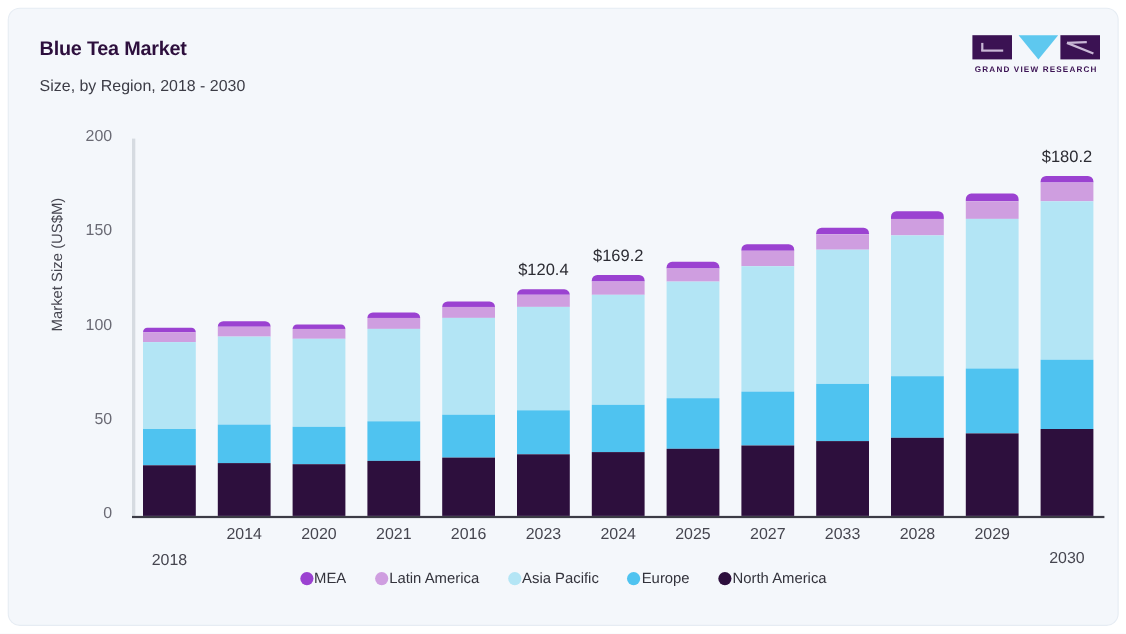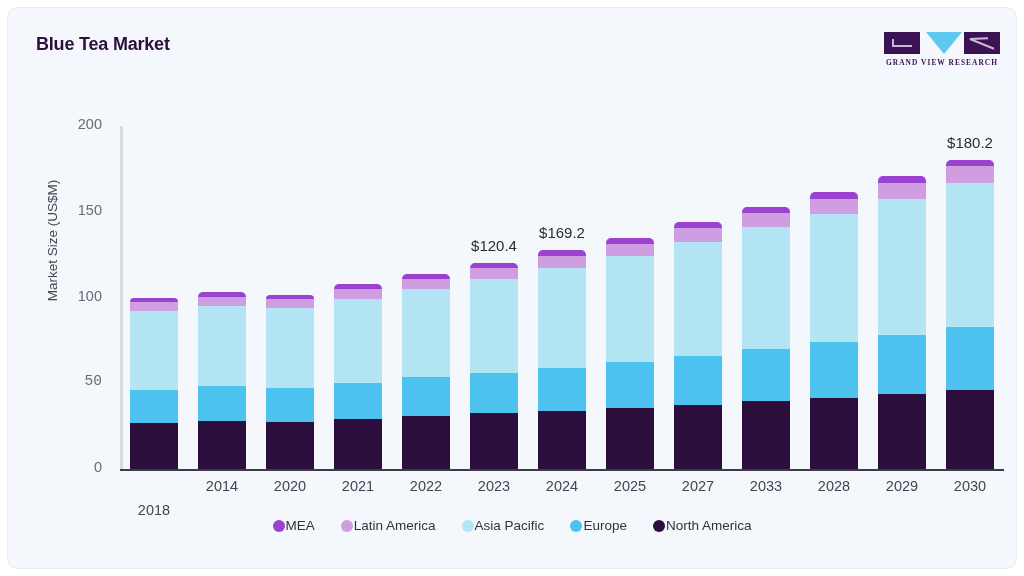--- a/index.html
+++ b/index.html
@@ -21,21 +21,21 @@
   #title{
     position:absolute;left:28px;top:26px;
     font-size:18px;font-weight:bold;color:#2d0f3d;
     letter-spacing:-0.2px;
   }
   #subtitle{
     position:absolute;left:28px;top:63px;
     font-size:14.5px;color:#3c3c46;
   }
   
-  #logo{position:absolute;left:876px;top:24px;width:116px;height:34px;font-family:Liberation Serif, serif;}
+  #logo{position:absolute;left:876px;top:24px;width:116px;height:34px;}
   .logo-sq{position:absolute;top:0;width:36px;height:22px;background:#3b1253;}
   #logo-sq-left{left:0;}
   #logo-sq-right{left:80px;}
   .logo-line{position:absolute;background:#c9b8d6;}
   #logo-line-h{left:8px;top:13px;width:20px;height:1.5px;}
   #logo-line-v{left:8px;top:7px;width:1.5px;height:7px;}
   #logo-line-d{left:86px;top:6px;width:26px;height:1.5px;transform:rotate(22deg);transform-origin:left center;}
   #logo-line-d2{left:86px;top:6px;width:18px;height:1.5px;transform:rotate(-2deg);transform-origin:left center;}
   #logo-tri{
     position:absolute;left:42px;top:0;
@@ -83,39 +83,40 @@
   .legend-item{display:flex;align-items:center;gap:1px;}
   .legend-dot{width:12px;height:12px;border-radius:50%;}
   .legend-label{font-size:13.5px;color:#33333c;}
 </style>
 </head>
 <body>
 
 <div id="frame">
 
   <div id="title">Blue Tea Market</div>
+  <div id="subtitle">Size, by Region, 2018 - 2030</div>
 
   <div id="logo">
     <div class="logo-sq" id="logo-sq-left"></div>
     <div class="logo-line" id="logo-line-h"></div>
     <div class="logo-line" id="logo-line-v"></div>
     <div id="logo-tri"></div>
     <div class="logo-sq" id="logo-sq-right"></div>
     <div class="logo-line" id="logo-line-d"></div>
     <div class="logo-line" id="logo-line-d2"></div>
     <div id="logo-text">GRAND VIEW RESEARCH</div>
   </div>
 
   <div id="ylabel">Market Size (US$M)</div>
 
   <div id="plot">
     <div id="axis-line"></div>
     <div id="base-line"></div>
   <div class="ytick" style="top: 333px; left: -78px; right: auto;">0</div>
-      <div class="ytick" style="top: 247.25px; left: -78px; right: auto; font-family: Liberation Mono, monospace;">50</div>
+      <div class="ytick" style="top: 247.25px; left: -78px; right: auto;">50</div>
       <div class="ytick" style="top: 161.5px; left: -78px; right: auto;">100</div>
       <div class="ytick" style="top: 75.75px; left: -78px; right: auto;">150</div>
       <div class="ytick" style="top: -10px; left: -78px; right: auto;">200</div>
       <div class="bar" style="left: 10px;">
         <div class="seg" style="height: 4.459px; background: rgb(155, 66, 209);"></div>
         <div class="seg" style="height: 8.918px; background: rgb(207, 158, 224);"></div>
         <div class="seg" style="height: 79.0615px; background: rgb(179, 229, 245);"></div>
         <div class="seg" style="height: 33.0995px; background: rgb(79, 195, 240);"></div>
         <div class="seg" style="height: 45.962px; background: rgb(45, 15, 61);"></div>
       </div>
@@ -144,21 +145,21 @@
         <div class="seg" style="height: 50.078px; background: rgb(45, 15, 61);"></div>
       </div>
       <div class="xtick" style="left: 193px;">2021</div>
       <div class="bar" style="left: 282px;">
         <div class="seg" style="height: 5.145px; background: rgb(155, 66, 209);"></div>
         <div class="seg" style="height: 9.947px; background: rgb(207, 158, 224);"></div>
         <div class="seg" style="height: 88.151px; background: rgb(179, 229, 245);"></div>
         <div class="seg" style="height: 38.759px; background: rgb(79, 195, 240);"></div>
         <div class="seg" style="height: 53.165px; background: rgb(45, 15, 61);"></div>
       </div>
-      <div class="xtick" style="left: 261px;">2022</div>
+      <div class="xtick" style="left: 261px;">2016</div>
       <div class="bar" style="left: 350px;">
         <div class="seg" style="height: 5.3165px; background: rgb(155, 66, 209);"></div>
         <div class="seg" style="height: 10.976px; background: rgb(207, 158, 224);"></div>
         <div class="seg" style="height: 93.982px; background: rgb(179, 229, 245);"></div>
         <div class="seg" style="height: 40.6455px; background: rgb(79, 195, 240);"></div>
         <div class="seg" style="height: 55.566px; background: rgb(45, 15, 61);"></div>
       </div>
       <div class="xtick" style="left: 329px;">2023</div>
       <div class="bar-label" style="left: 314px; top: 110.514px;">$120.4</div>
       <div class="bar" style="left: 418px;">
@@ -210,21 +211,21 @@
         <div class="seg" style="height: 75.117px; background: rgb(45, 15, 61);"></div>
       </div>
       <div class="xtick" style="left: 737px;">2029</div>
       <div class="bar" style="left: 826px;">
         <div class="seg" style="height: 6.0025px; background: rgb(155, 66, 209);"></div>
         <div class="seg" style="height: 16.807px; background: rgb(207, 158, 224);"></div>
         <div class="seg" style="height: 144.231px; background: rgb(179, 229, 245);"></div>
         <div class="seg" style="height: 62.5975px; background: rgb(79, 195, 240);"></div>
         <div class="seg" style="height: 79.4045px; background: rgb(45, 15, 61);"></div>
       </div>
-      <div class="xtick" style="left: 805px;">2030</div>
+      <div class="xtick" style="left: 805px; margin-top: 22px;">2030</div>
       <div class="bar-label" style="left: 790px; top: 7.957px;">$180.2</div>
     </div>
 
   <div id="legend">
       <div class="legend-item">
         <span class="legend-dot" style="background: rgb(155, 66, 209);"></span>
         <span class="legend-label">MEA</span>
       </div>
       <div class="legend-item">
         <span class="legend-dot" style="background: rgb(207, 158, 224);"></span>

